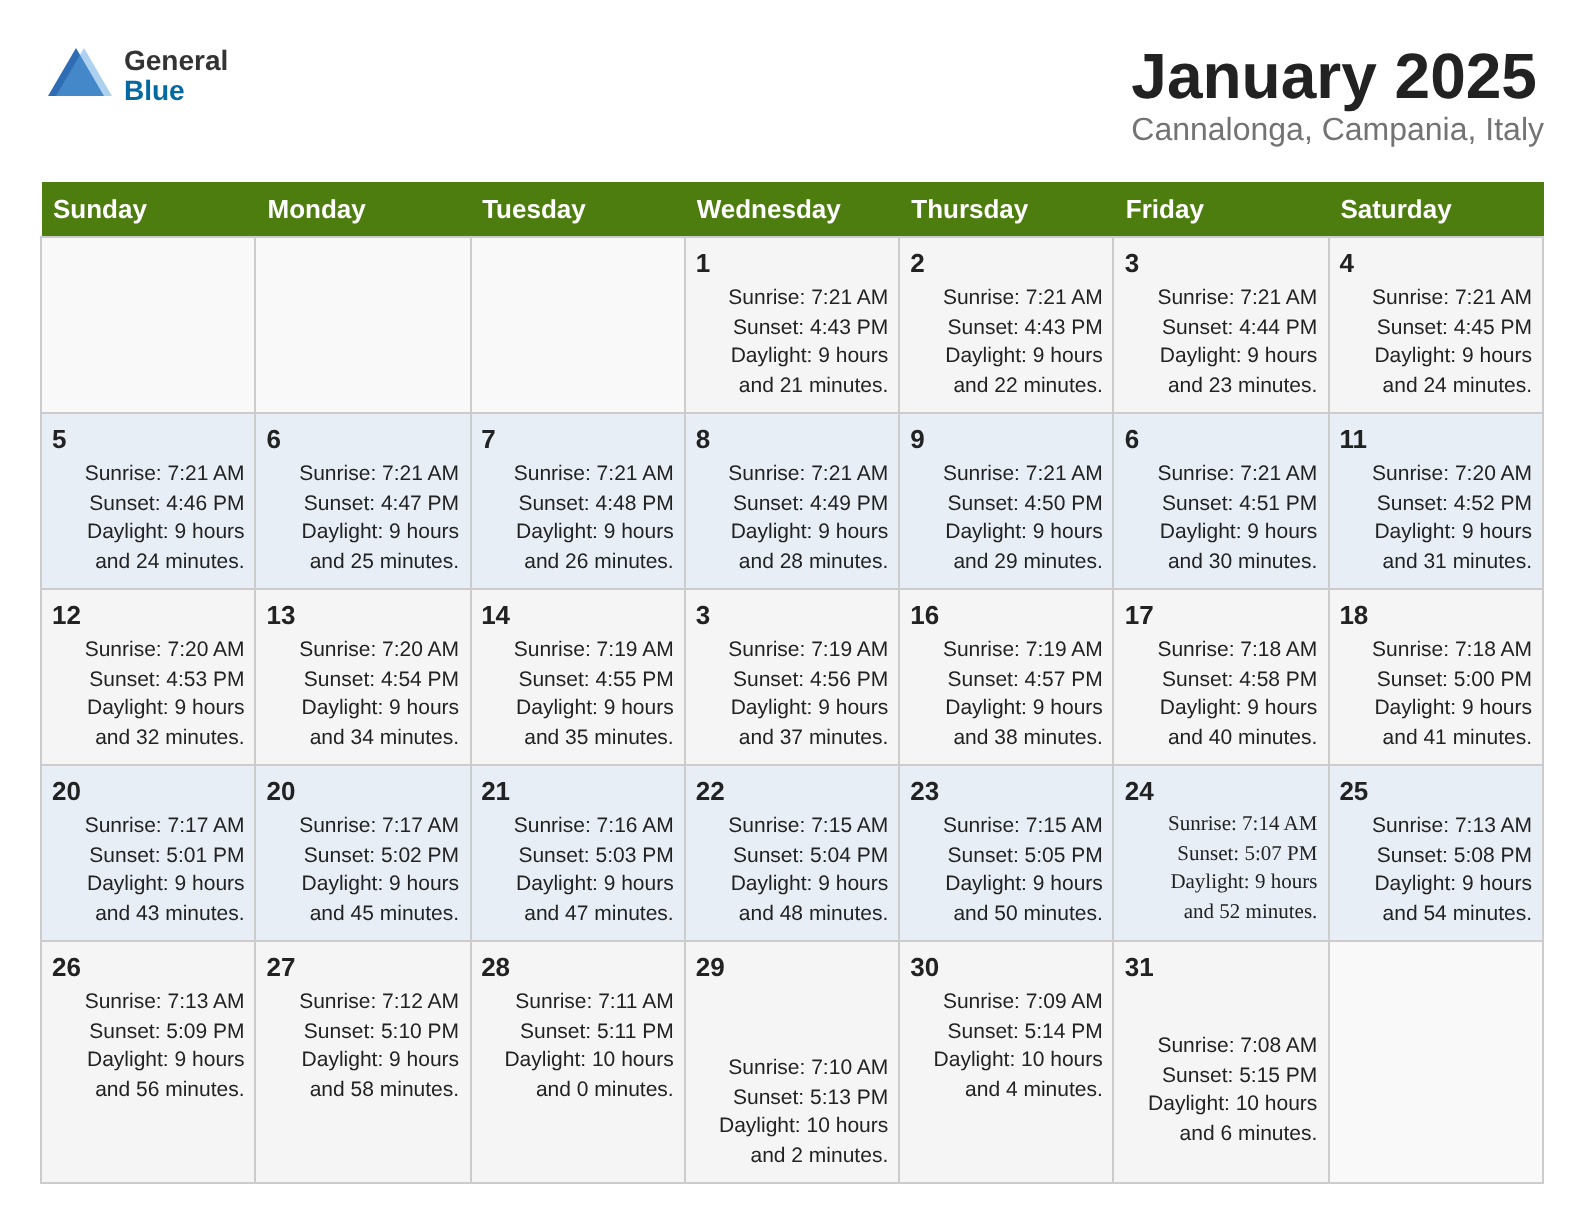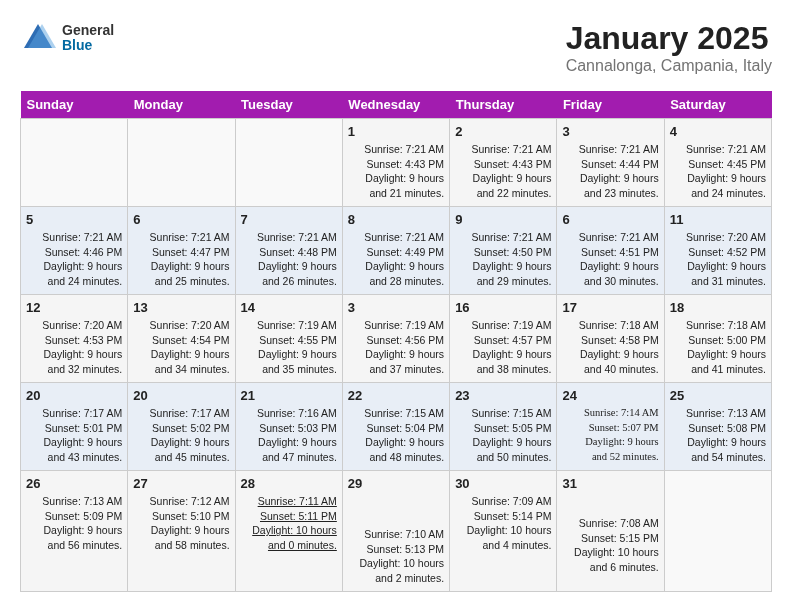--- a/index.html
+++ b/index.html
@@ -43,21 +43,21 @@
       font-size: 16px;
       font-weight: normal;
       color: #737373;
     }
     table {
       width: 100%;
       border-collapse: collapse;
       table-layout: fixed;
     }
     thead tr th {
-      background-color: #a21caf;
+      background-color: #4d7c0f;
       color: #fff;
       text-align: left;
       padding: 6px 6px;
       font-size: 13px;
       font-weight: bold;
     }
     tbody tr {
       vertical-align: top;
     }
     tbody tr:nth-child(odd) {
@@ -318,21 +318,21 @@
         </td>
         <td>
           <span class="day-num">27</span>
           <div class="cell-content" style="white-space: pre-line;">Sunrise: 7:12 AM
 Sunset: 5:10 PM
 Daylight: 9 hours
 and 58 minutes.</div>
         </td>
         <td>
           <span class="day-num">28</span>
-          <div class="cell-content" style="white-space: pre-line; text-decoration: underline;">Sunrise: 7:11 AM
+          <div class="cell-content" style="white-space: pre-line;">Sunrise: 7:11 AM
 Sunset: 5:11 PM
 Daylight: 10 hours
 and 0 minutes.</div>
         </td>
         <td>
           <span class="day-num">29</span>
           <div class="cell-content" style="white-space: pre-line; margin-top: 36px;">Sunrise: 7:10 AM
 Sunset: 5:13 PM
 Daylight: 10 hours
 and 2 minutes.</div>

